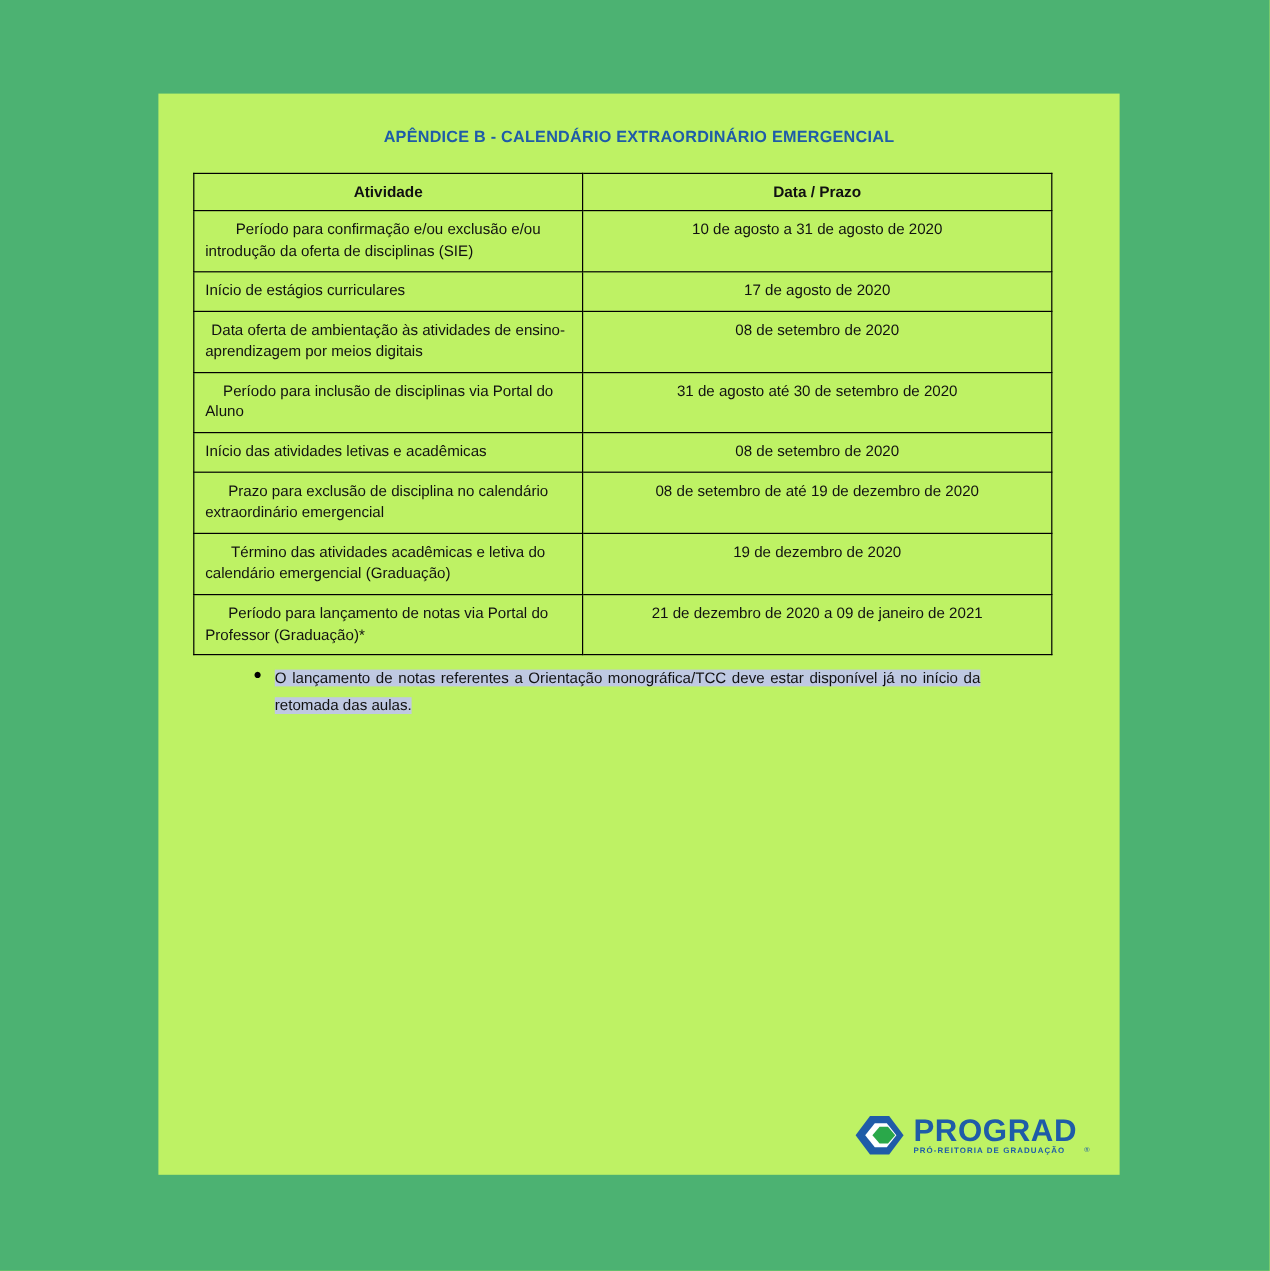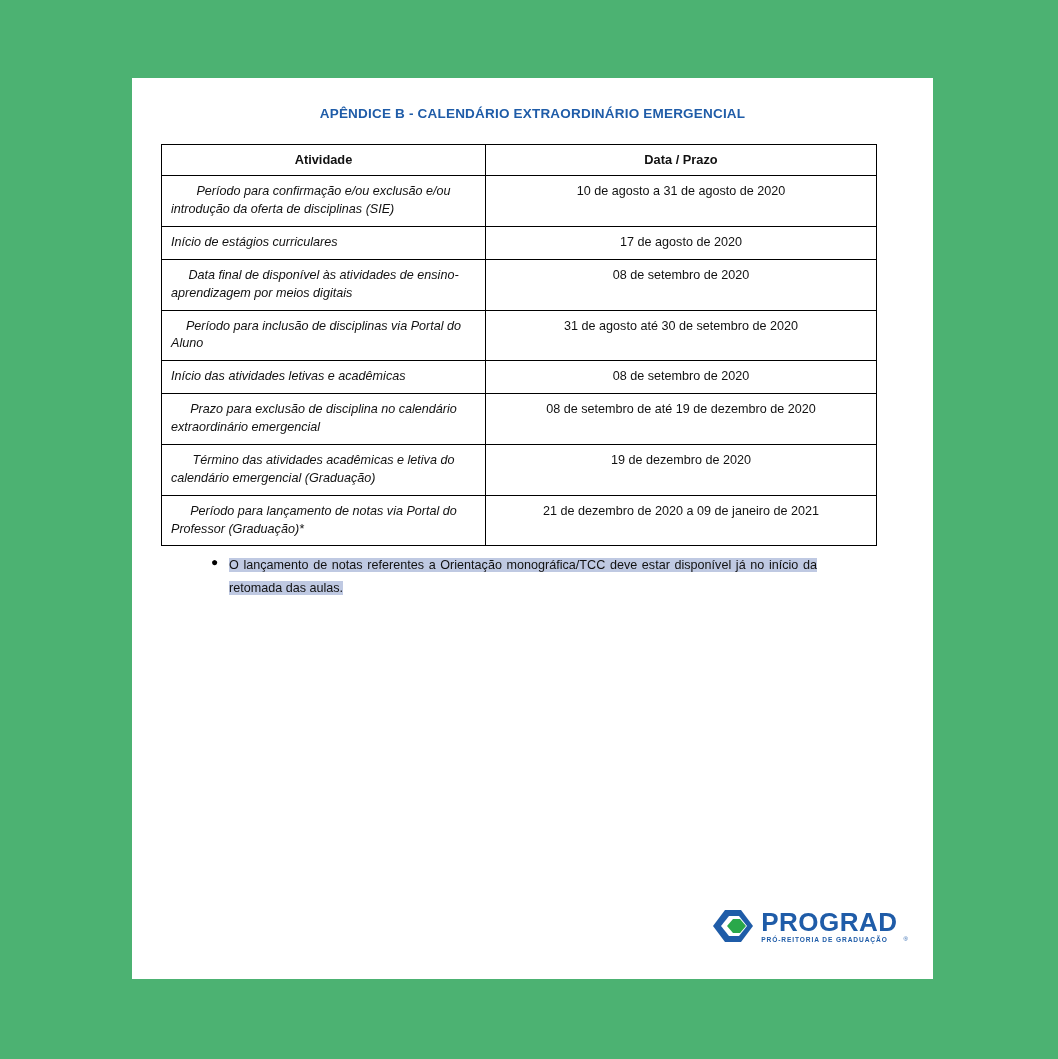--- a/index.html
+++ b/index.html
@@ -12,21 +12,21 @@
     background: #4CB272;
     font-family: "Liberation Sans", sans-serif;
     overflow: hidden;
   }
   .page {
     position: absolute;
     left: 132px;
     top: 78px;
     width: 801px;
     height: 901px;
-    background: #ffffff;
+    background: #bef264;
   }
   .doc-title {
     margin-top: 28px;
     text-align: center;
     color: #1F5CA8;
     font-weight: bold;
     font-size: 13.5px;
     letter-spacing: 0.2px;
   }
   .table-wrap {
@@ -52,21 +52,20 @@
     padding-top: 6px;
     padding-bottom: 6px;
     font-size: 12.8px;
     margin-top: 45px;
   }
   table.cal col.c1 { width: 324px; }
   table.cal col.c2 { width: 391px; }
   td.activity {
     text-align: justify;
     text-align-last: left;
-    font-style: italic;
   }
   td.date {
     text-align: left;
   }
   .note {
     margin: 8px 0 0 0;
     padding-left: 97px;
     position: relative;
   }
   .note-bullet {
@@ -87,21 +86,21 @@
     box-decoration-break: clone;
     -webkit-box-decoration-break: clone;
   }
   .note-inner {
     width: 588px;
     text-align: justify;
   }
   .logo {
     position: absolute;
     right: 25px;
-    bottom: 33px;
+    bottom: 13px;
     display: flex;
     align-items: center;
     gap: 6px;
   }
   .logo-mark {
     width: 44px;
     height: 40px;
     position: relative;
   }
   .logo-text {
@@ -151,21 +150,21 @@
       <tbody>
         <tr>
           <td class="activity">Período para confirmação e/ou exclusão e/ou introdução da oferta de disciplinas (SIE)</td>
           <td class="date">10 de agosto a 31 de agosto de 2020</td>
         </tr>
         <tr>
           <td class="activity">Início de estágios curriculares</td>
           <td class="date">17 de agosto de 2020</td>
         </tr>
         <tr>
-          <td class="activity">Data final de disponível às atividades de ensino-aprendizagem por meios digitais</td>
+          <td class="activity">Data oferta de ambientação às atividades de ensino-aprendizagem por meios digitais</td>
           <td class="date">08 de setembro de 2020</td>
         </tr>
         <tr>
           <td class="activity">Período para inclusão de disciplinas via Portal do Aluno</td>
           <td class="date">31 de agosto até 30 de setembro de 2020</td>
         </tr>
         <tr>
           <td class="activity">Início das atividades letivas e acadêmicas</td>
           <td class="date">08 de setembro de 2020</td>
         </tr>

